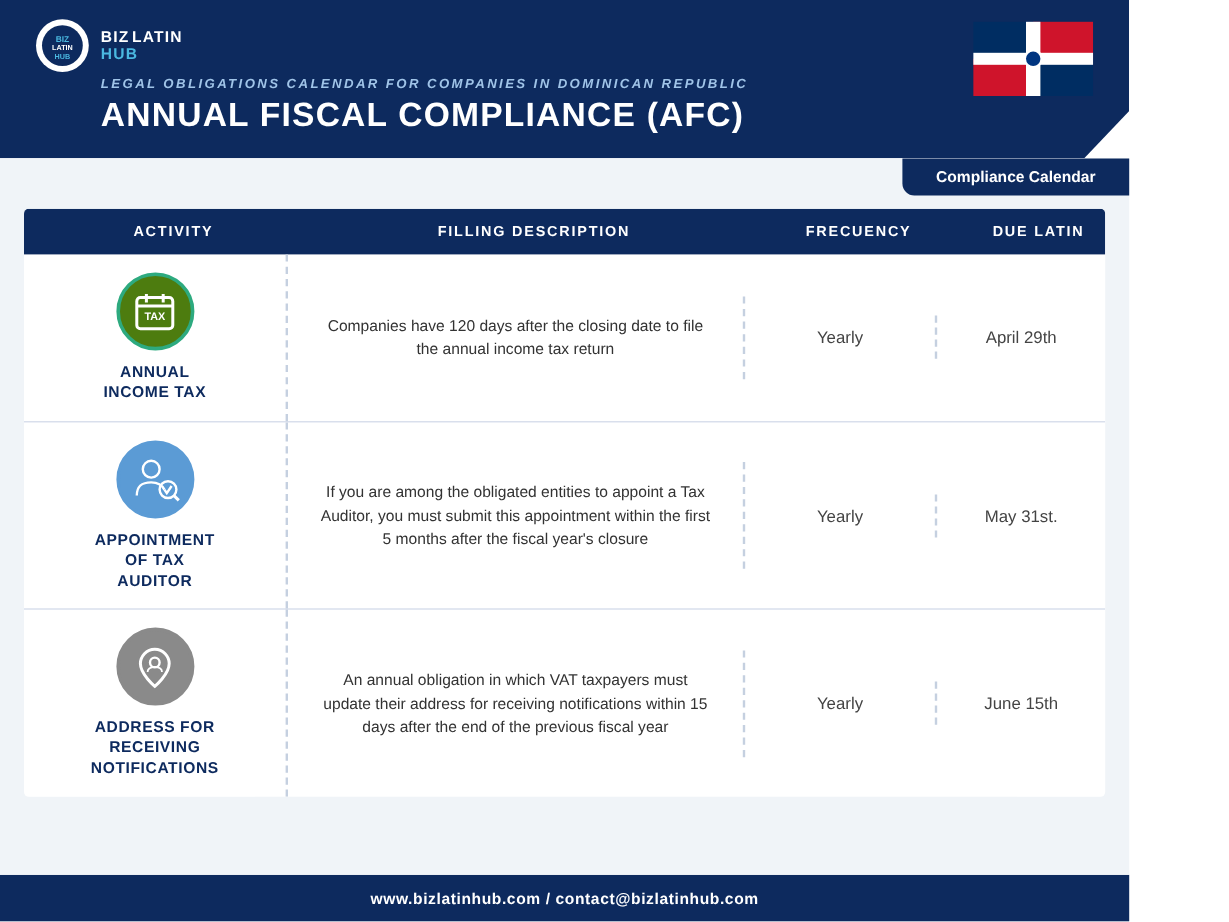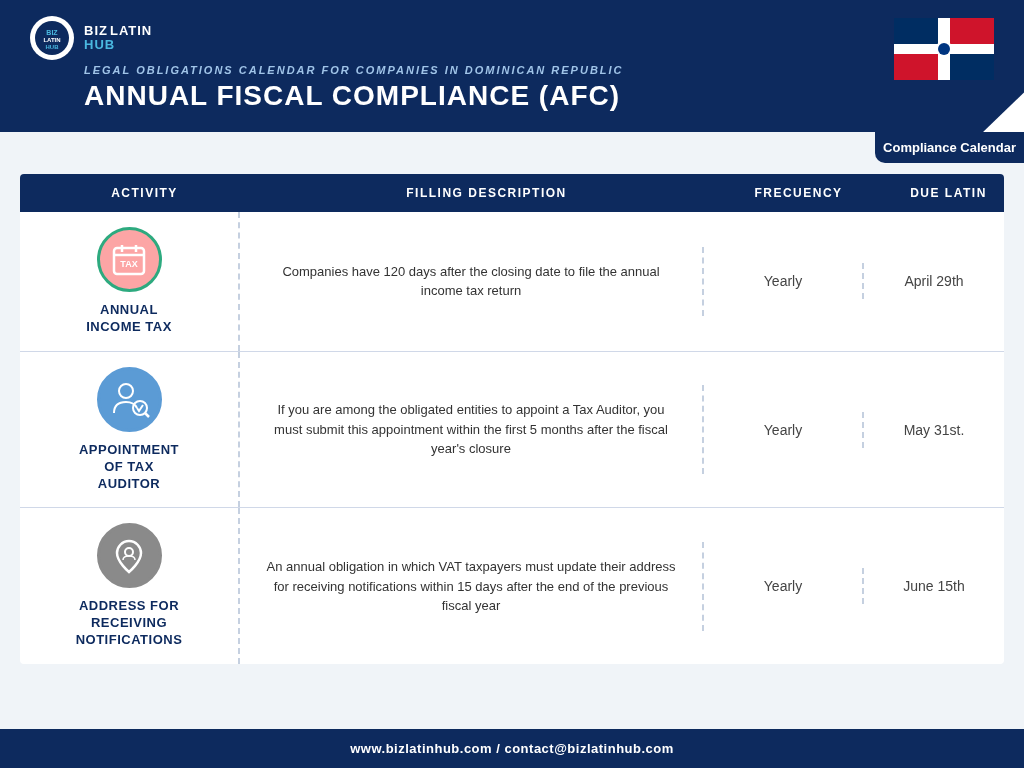--- a/index.html
+++ b/index.html
@@ -5,21 +5,21 @@
     * { margin: 0; padding: 0; box-sizing: border-box; }
     body {
       width: 1024px;
       height: 768px;
       font-family: 'Arial', sans-serif;
       background: #fff;
       overflow: hidden;
     }
 
     .page-wrapper {
-      width: 1024px;
+      width: 941px;
       height: 768px;
       background: #fff;
       display: flex;
       flex-direction: column;
     }
 
     
     .header {
       background: #0d2a5e;
       padding: 16px 30px 20px 30px;
@@ -122,21 +122,21 @@
       position: relative;
     }
 
     
     .compliance-badge {
       position: absolute;
       right: 0;
       top: 0;
       background: #0d2a5e;
       color: #fff;
-      padding: 8px 8px;
+      padding: 8px 28px;
       font-size: 13px;
       font-weight: 600;
       border-radius: 0 0 0 10px;
     }
 
     
     .table-container {
       margin-top: 42px;
       background: #fff;
       border-radius: 4px;
@@ -188,21 +188,21 @@
     .activity-icon {
       width: 65px;
       height: 65px;
       border-radius: 50%;
       display: flex;
       align-items: center;
       justify-content: center;
     }
 
     .activity-icon.green {
-      background: #fca5a5;
+      background: #4d7c0f;
       border: 3px solid #2daa7f;
     }
 
     .activity-icon.blue {
       background: #5b9bd5;
       border: 3px solid #5b9bd5;
     }
 
     .activity-icon.gray {
       background: #8a8a8a;

